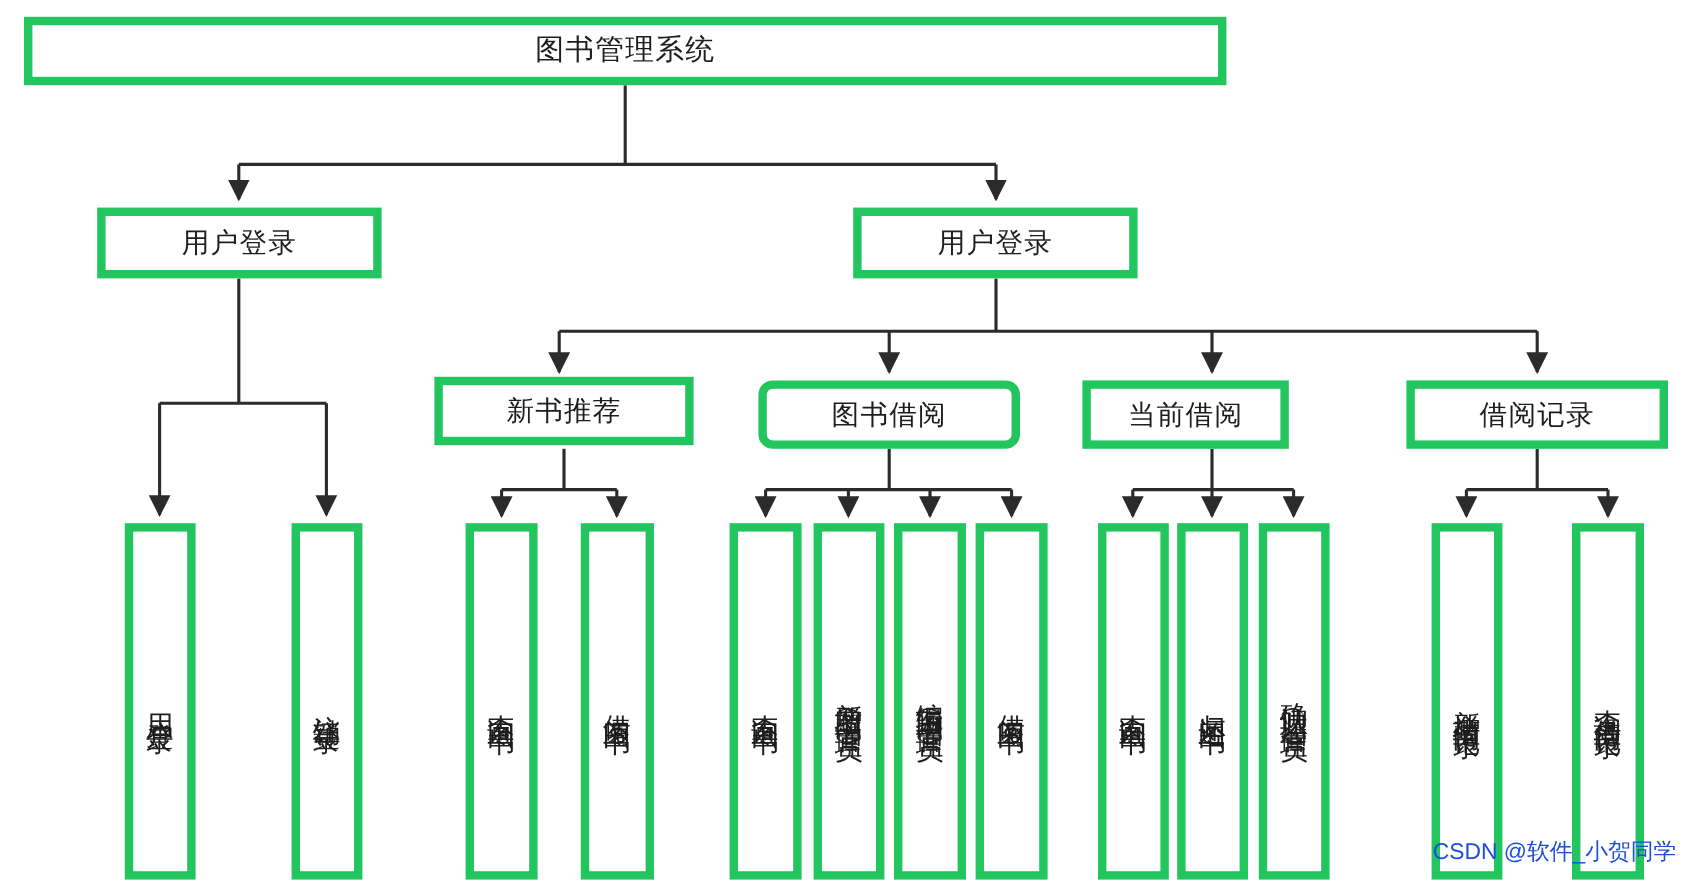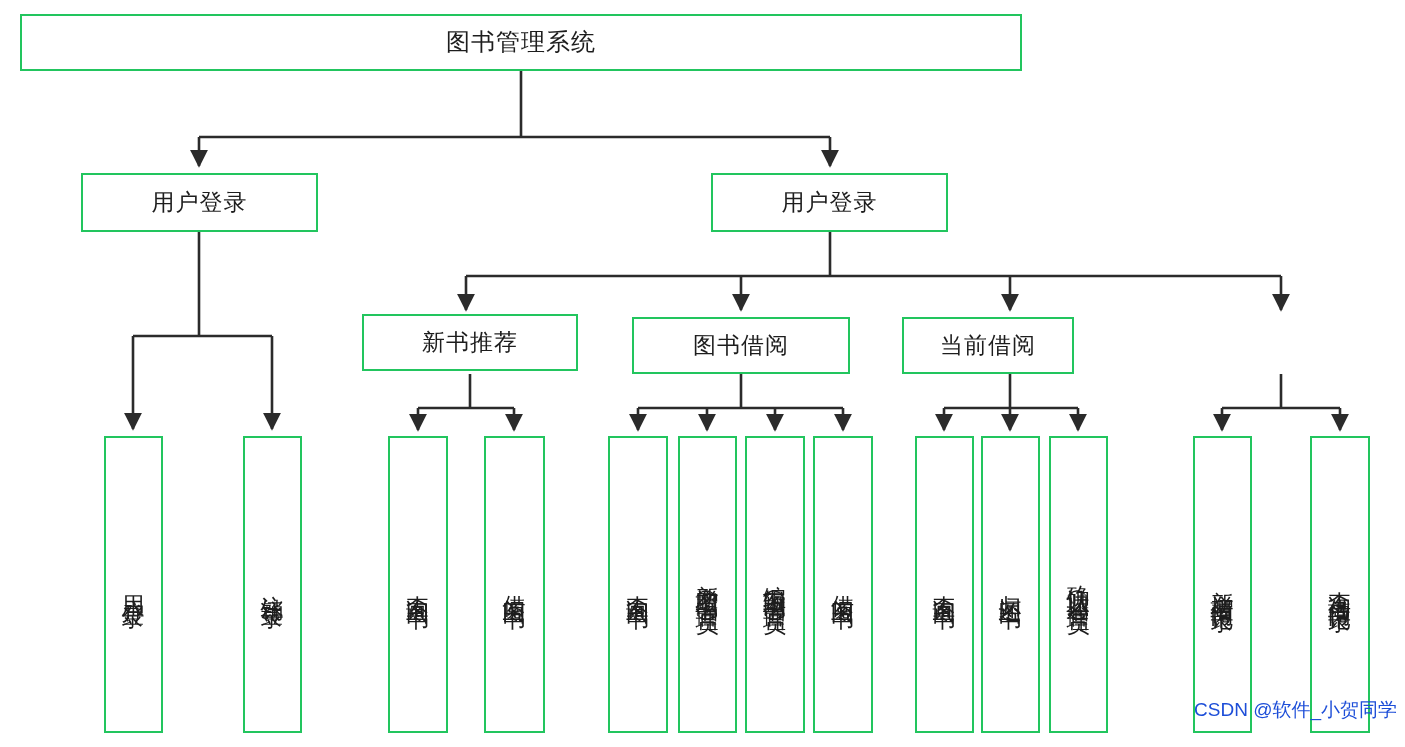--- a/index.html
+++ b/index.html
@@ -20,21 +20,21 @@
   #edges {
     position: absolute;
     left: 0;
     top: 0;
     width: 1405px;
     height: 747px;
   }
   .node {
     position: absolute;
     box-sizing: border-box;
-    border: 2px solid #22c55e;
+    border: 7px solid #22c55e;
     background: #ffffff;
     display: flex;
     align-items: center;
     justify-content: center;
     color: #1d1d1d;
   }
   .node .label {
     display: block;
     text-align: center;
     line-height: 1.18;
@@ -133,25 +133,28 @@
   <div class="node h" style="left:81px; top:173px; width:237px; height:59px;">
     <span class="label">用户登录</span>
   </div>
   <div class="node h" style="left:711px; top:173px; width:237px; height:59px;">
     <span class="label">用户登录</span>
   </div>
 
   <div class="node h" style="left:362px; top:314px; width:216px; height:57px;">
     <span class="label">新书推荐</span>
   </div>
-  <div class="node h" style="left:632px; top:317px; width:218px; height:57px;">
+  <div class="node h" style="left:632px; top:317px; width:218px; height:57px;border-radius:12px;">
     <span class="label">图书借阅</span>
   </div>
   <div class="node h" style="left:902px; top:317px; width:172px; height:57px;">
     <span class="label">当前借阅</span>
+  </div>
+  <div class="node h" style="left:1172px; top:317px; width:218px; height:57px;">
+    <span class="label">借阅记录</span>
   </div>
 
   <div class="node v" style="left:104px; top:436px; width:59px; height:297px;">
     <span class="label">用户登录</span>
   </div>
   <div class="node v" style="left:243px; top:436px; width:59px; height:297px;">
     <span class="label">注销登录</span>
   </div>
   <div class="node v" style="left:388px; top:436px; width:60px; height:297px;">
     <span class="label">查询图书</span>

